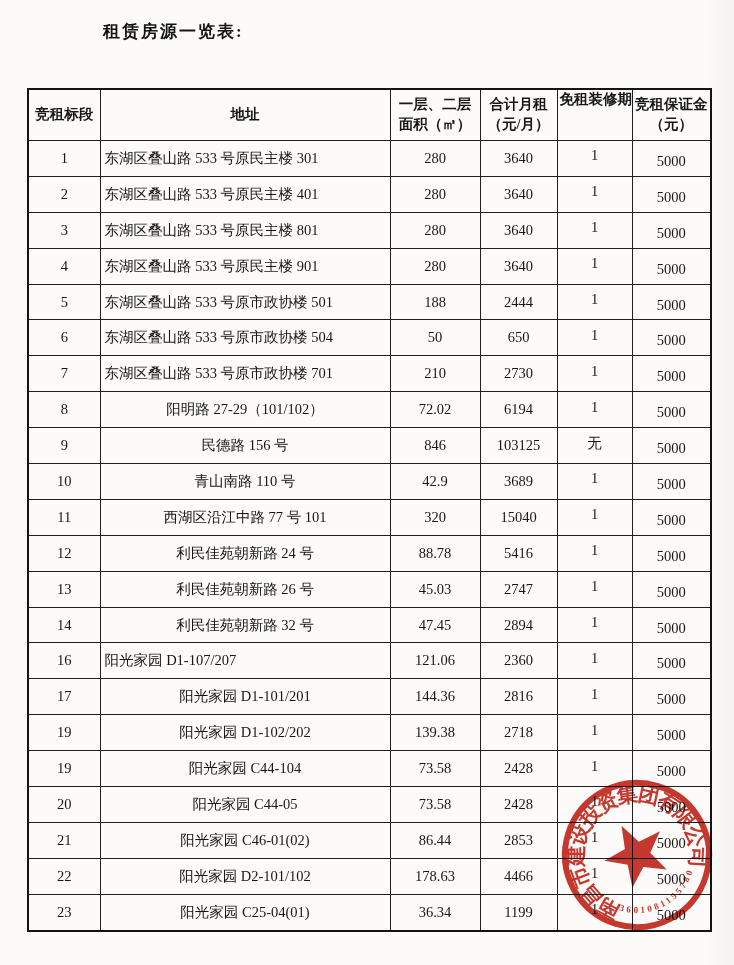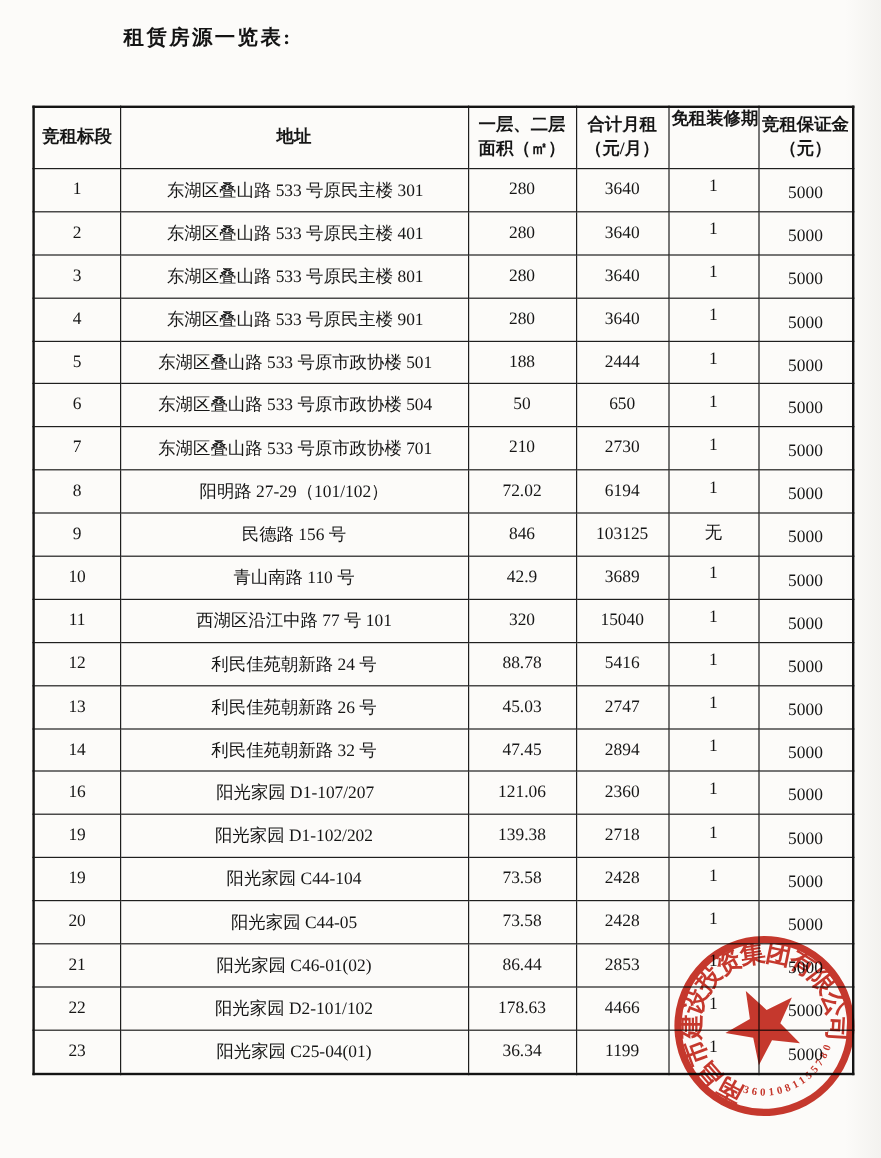--- a/index.html
+++ b/index.html
@@ -27,21 +27,21 @@
     padding:0 2px;
     font-size:14.5px;color:#161616;
     text-align:center;vertical-align:middle;
     overflow:hidden;white-space:nowrap;
   }
   table.rental{border:2.2px solid #141414;}
   thead th{height:50px;font-weight:bold;font-size:15px;line-height:1.35;}
   thead th .h-line{display:block;}
   thead th.period-h{vertical-align:top;padding-top:0;}
   tbody td{height:28.9px;}
-  tbody td.addr-left{text-align:center;padding-left:4px;margin-left:20px;}
+  tbody td.addr-left{text-align:left;padding-left:4px;margin-left:20px;}
   tbody td.addr-center{text-align:center;}
   tbody td.col-period{padding-bottom:5px;}
   tbody td.col-deposit{padding-top:6px;}
   .stamp{
     position:absolute;left:537px;top:755px;width:200px;height:200px;
     mix-blend-mode:multiply;opacity:0.92;pointer-events:none;
   }
   .stamp text{
     font-family:"Liberation Serif","DejaVu Serif",serif;
     fill:#c4281c;font-weight:bold;
@@ -199,20 +199,28 @@
           <td class="col-area">47.45</td>
           <td class="col-rent">2894</td>
           <td class="col-period">1</td>
           <td class="col-deposit">5000</td>
         </tr>
         <tr>
           <td class="col-no">16</td>
           <td class="col-addr addr-left">阳光家园 D1-107/207</td>
           <td class="col-area">121.06</td>
           <td class="col-rent">2360</td>
+          <td class="col-period">1</td>
+          <td class="col-deposit">5000</td>
+        </tr>
+        <tr>
+          <td class="col-no">17</td>
+          <td class="col-addr addr-center">阳光家园 D1-101/201</td>
+          <td class="col-area">144.36</td>
+          <td class="col-rent">2816</td>
           <td class="col-period">1</td>
           <td class="col-deposit">5000</td>
         </tr>
         <tr>
           <td class="col-no">19</td>
           <td class="col-addr addr-center">阳光家园 D1-102/202</td>
           <td class="col-area">139.38</td>
           <td class="col-rent">2718</td>
           <td class="col-period">1</td>
           <td class="col-deposit">5000</td>

